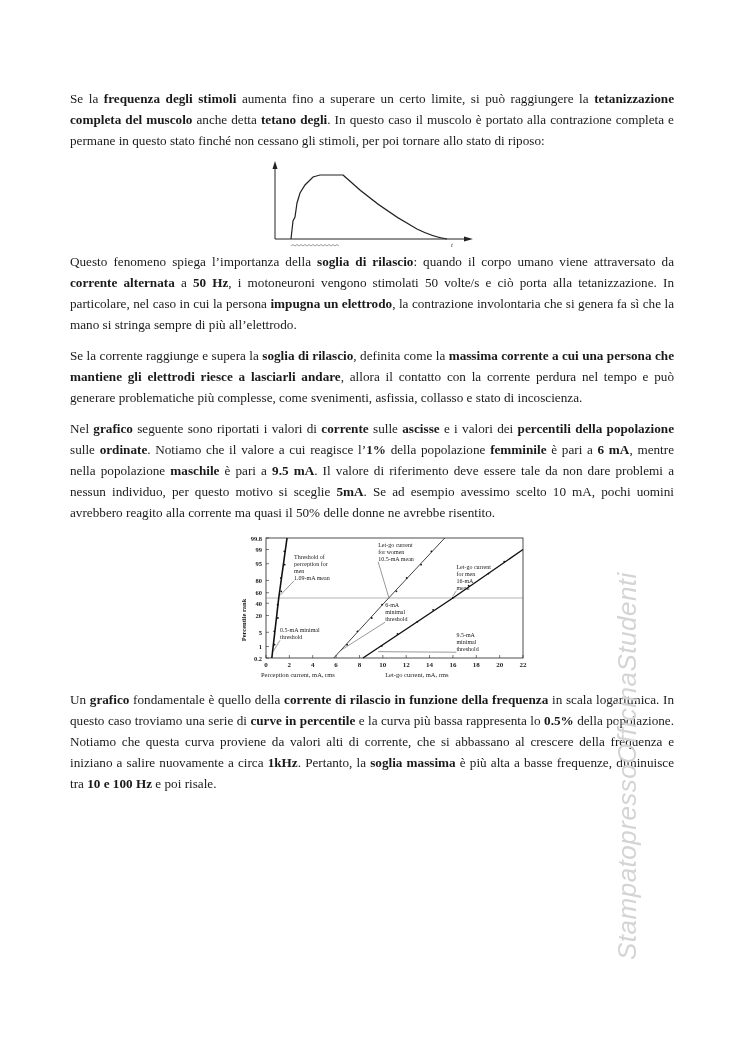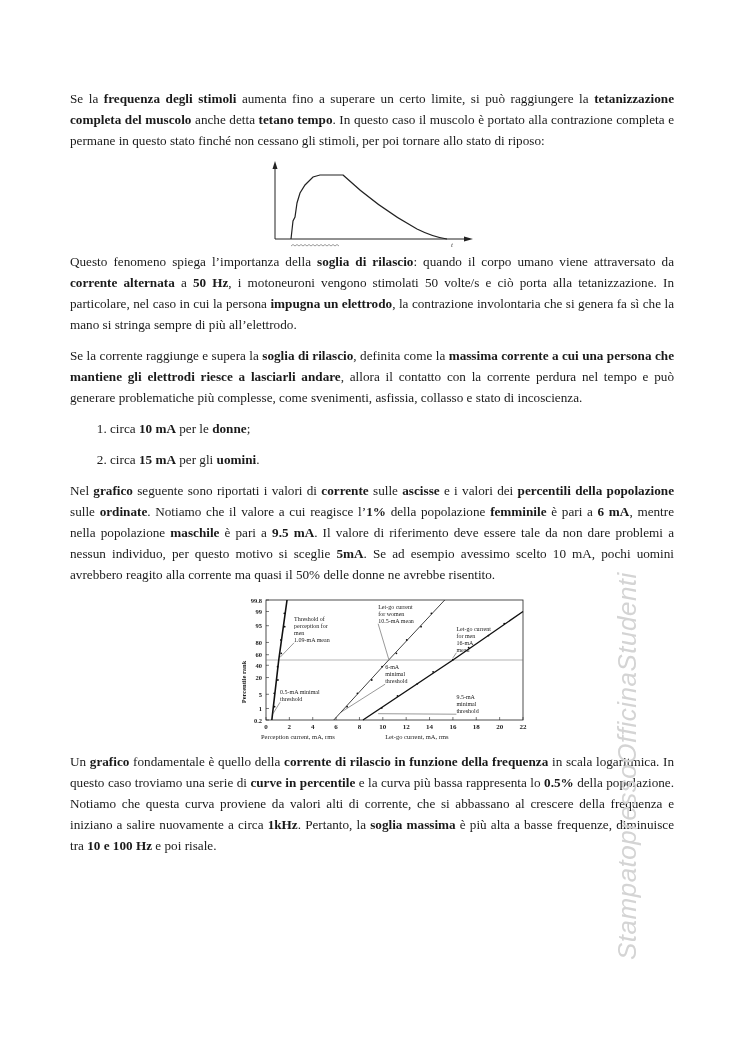--- a/index.html
+++ b/index.html
@@ -14,38 +14,34 @@
   .fig2 { display: block; margin: 0 0 6px 168px; width: 290px; height: 150px; }
   .watermark { position: absolute; left: 612px; top: 960px; transform-origin: left top; transform: rotate(-90deg);
                font-family: "Liberation Sans", sans-serif; font-style: italic; font-size: 26px; color: #d4d4d4;
                white-space: nowrap; letter-spacing: 0.5px; }
   svg text { font-family: "Liberation Serif", serif; }
 </style>
 </head>
 <body>
 
 <div class="page">
-  <p>Se la <b>frequenza degli stimoli</b> aumenta fino a superare un certo limite, si può raggiungere la <b>tetanizzazione completa del muscolo</b> anche detta <b>tetano tempo</b>. In questo caso il muscolo è portato alla contrazione completa e permane in questo stato finché non cessano gli stimoli, per poi tornare allo stato di riposo:</p>
+  <p>Se la <b>frequenza degli stimoli</b> aumenta fino a superare un certo limite, si può raggiungere la <b>tetanizzazione completa del muscolo</b> anche detta <b>tetano degli</b>. In questo caso il muscolo è portato alla contrazione completa e permane in questo stato finché non cessano gli stimoli, per poi tornare allo stato di riposo:</p>
 
   <svg class="fig1" viewBox="0 0 212 88">
     <line x1="8" y1="80" x2="8" y2="6" stroke="#222" stroke-width="1"></line>
     <polygon points="8,2 5.5,10 10.5,10" fill="#222"></polygon>
     <line x1="8" y1="80" x2="198" y2="80" stroke="#222" stroke-width="1"></line>
     <polygon points="206,80 197,77.5 197,82.5" fill="#222"></polygon>
     <path d="M24,80 L26,62 L28,58 L30,44 L33,34 L38,26 L46,18 L53,16 L76,16 Q110,48 150,70 Q166,78 180,80" fill="none" stroke="#222" stroke-width="1.2"></path>
     <path d="M24,87 q2,-3 4,0 q2,-3 4,0 q2,-3 4,0 q2,-3 4,0 q2,-3 4,0 q2,-3 4,0 q2,-3 4,0 q2,-3 4,0 q2,-3 4,0 q2,-3 4,0 q2,-3 4,0 q2,-3 4,0" fill="none" stroke="#555" stroke-width="0.6"></path>
     <text x="184" y="88" font-size="7" font-style="italic" fill="#444">t</text>
   </svg>
 
   <p>Questo fenomeno spiega l’importanza della <b>soglia di rilascio</b>: quando il corpo umano viene attraversato da <b>corrente alternata</b> a <b>50 Hz</b>, i motoneuroni vengono stimolati 50 volte/s e ciò porta alla tetanizzazione. In particolare, nel caso in cui la persona <b>impugna un elettrodo</b>, la contrazione involontaria che si genera fa sì che la mano si stringa sempre di più all’elettrodo.</p>
   <p>Se la corrente raggiunge e supera la <b>soglia di rilascio</b>, definita come la <b>massima corrente a cui una persona che mantiene gli elettrodi riesce a lasciarli andare</b>, allora il contatto con la corrente perdura nel tempo e può generare problematiche più complesse, come svenimenti, asfissia, collasso e stato di incoscienza.</p>
-  <ol class="list">
-    <li>circa <b>10 mA</b> per le <b>donne</b>;</li>
-    <li>circa <b>15 mA</b> per gli <b>uomini</b>.</li>
-  </ol>
   <p>Nel <b>grafico</b> seguente sono riportati i valori di <b>corrente</b> sulle <b>ascisse</b> e i valori dei <b>percentili della popolazione</b> sulle <b>ordinate</b>. Notiamo che il valore a cui reagisce l’<b>1%</b> della popolazione <b>femminile</b> è pari a <b>6 mA</b>, mentre nella popolazione <b>maschile</b> è pari a <b>9.5 mA</b>. Il valore di riferimento deve essere tale da non dare problemi a nessun individuo, per questo motivo si sceglie <b>5mA</b>. Se ad esempio avessimo scelto 10 mA, pochi uomini avrebbero reagito alla corrente ma quasi il 50% delle donne ne avrebbe risentito.</p>
 
   <svg class="fig2" id="chart" viewBox="0 0 290 150">
       <rect x="28" y="5" width="257" height="120" fill="none" stroke="#222" stroke-width="0.8"></rect>
       <line x1="28" x2="285" y1="65" y2="65" stroke="#666" stroke-width="0.5"></line>
       <line x1="28" x2="28" y1="125" y2="122" stroke="#222" stroke-width="0.6"></line>
       <text x="28" y="134" font-size="7" text-anchor="middle" fill="#222" font-weight="bold">0</text>
       <line x1="51.36363636363636" x2="51.36363636363636" y1="125" y2="122" stroke="#222" stroke-width="0.6"></line>
       <text x="51.36363636363636" y="134" font-size="7" text-anchor="middle" fill="#222" font-weight="bold">2</text>
       <line x1="74.72727272727272" x2="74.72727272727272" y1="125" y2="122" stroke="#222" stroke-width="0.6"></line>

